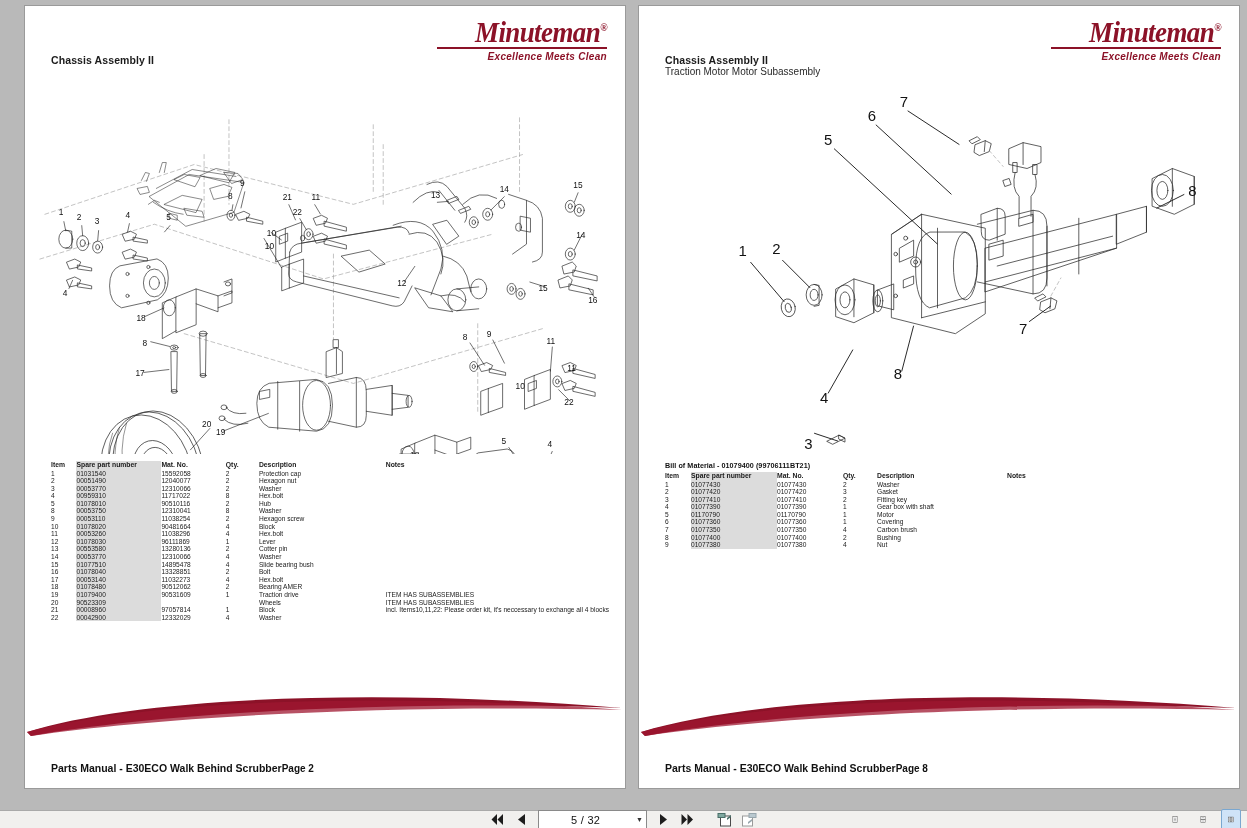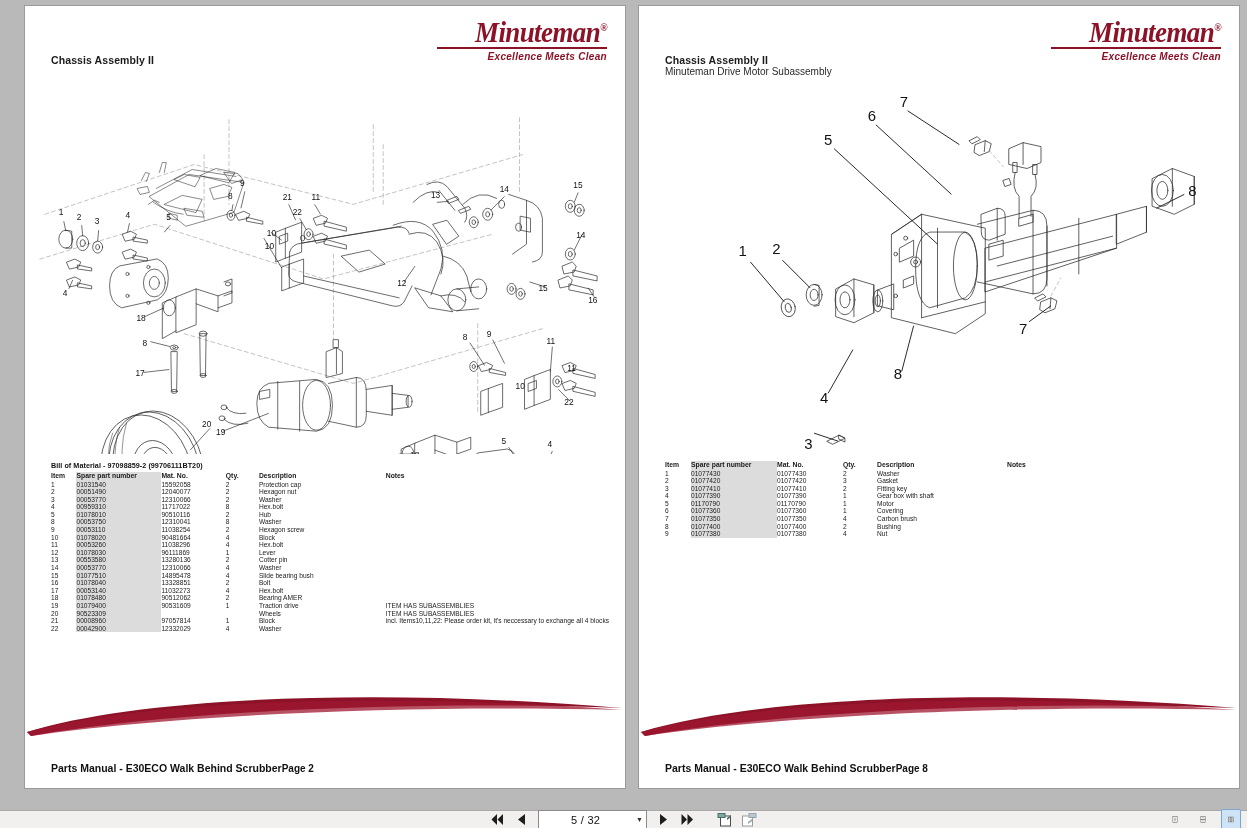--- a/index.html
+++ b/index.html
@@ -467,21 +467,20 @@
           <text x="513" y="444">2</text>
           <text x="554" y="428">1</text>
           <text x="241" y="165">10</text>
           <text x="493" y="306">10</text>
           <text x="545" y="288">11</text>
         </g>
       </svg>
     </div>
 
     <div class="bom">
-      <div class="cap">Bill of Material - 97098859-2 (99706111BT20)</div>
       <table class="bomtbl">
         <thead>
           <tr>
             <th class="c-item">Item</th>
             <th class="c-spn shadecol">Spare part number</th>
             <th class="c-mat">Mat. No.</th>
             <th class="c-qty">Qty.</th>
             <th class="c-desc">Description</th>
             <th class="c-notes">Notes</th>
           </tr>
@@ -661,21 +660,21 @@
     <div class="pg-foot">
       <span class="ftitle">Parts Manual - E30ECO Walk Behind Scrubber</span>
       <span class="fpage">Page 2</span>
     </div>
   </div>
 
   <div class="page">
 
     <div class="pg-head">
       <div class="pg-title">Chassis Assembly II</div>
-      <div class="pg-subtitle">Minuteman Drive Motor Subassembly</div>
+      <div class="pg-subtitle">Traction Motor Motor Subassembly</div>
 
       <div class="logo">
         <span class="word"><span>Minuteman</span><span class="reg">®</span></span>
         <div class="rule"></div>
         <span class="tag">Excellence Meets Clean</span>
       </div>
     </div>
 
     <div class="drawing">
       <svg viewBox="0 0 603 370" xmlns="http://www.w3.org/2000/svg">
@@ -799,20 +798,21 @@
           <text x="186" y="60">5</text>
           <text x="230" y="36">6</text>
           <text x="262" y="22">7</text>
           <text x="382" y="250">7</text>
           <text x="552" y="112">8</text>
         </g>
       </svg>
     </div>
 
     <div class="bom">
+      <div class="cap">Bill of Material - 01079400 (99706111BT21)</div>
       <table class="bomtbl">
         <thead>
           <tr>
             <th class="c-item">Item</th>
             <th class="c-spn shadecol">Spare part number</th>
             <th class="c-mat">Mat. No.</th>
             <th class="c-qty">Qty.</th>
             <th class="c-desc">Description</th>
             <th class="c-notes">Notes</th>
           </tr>

